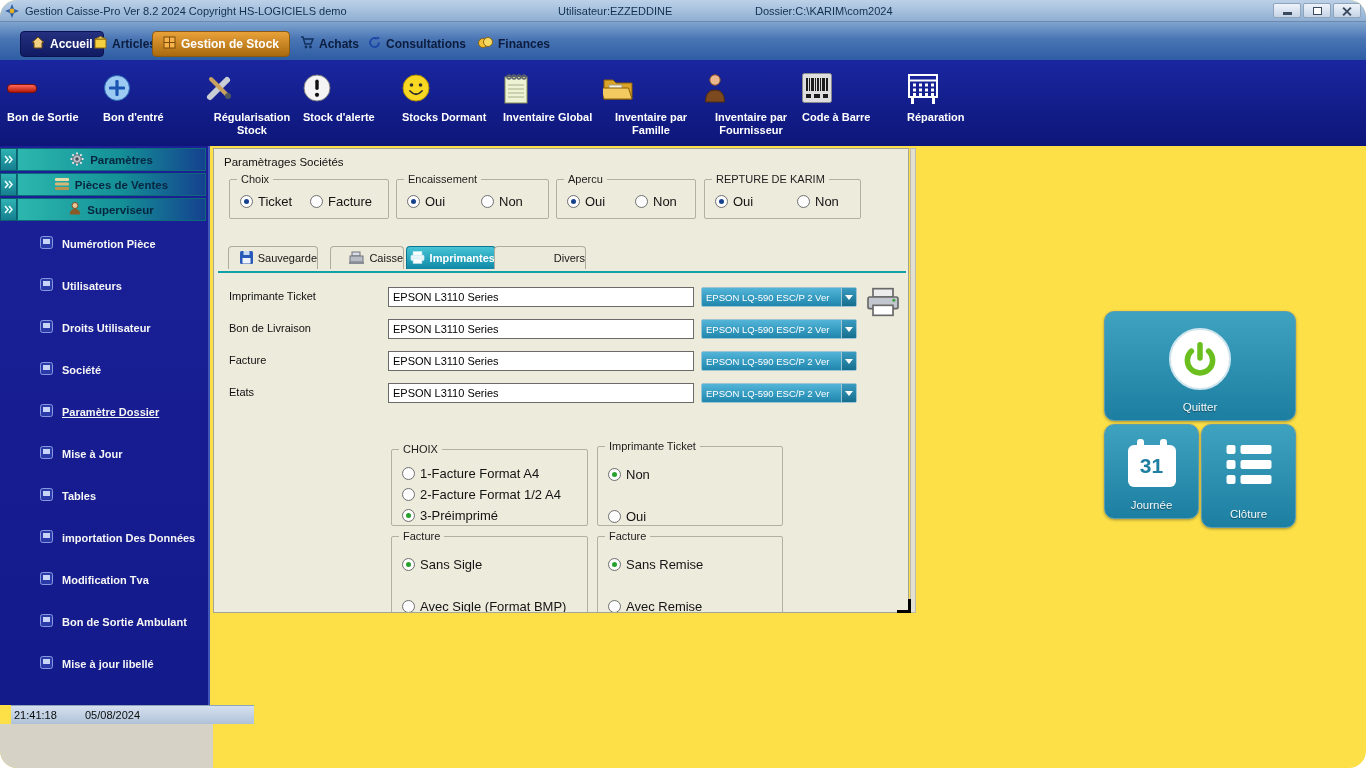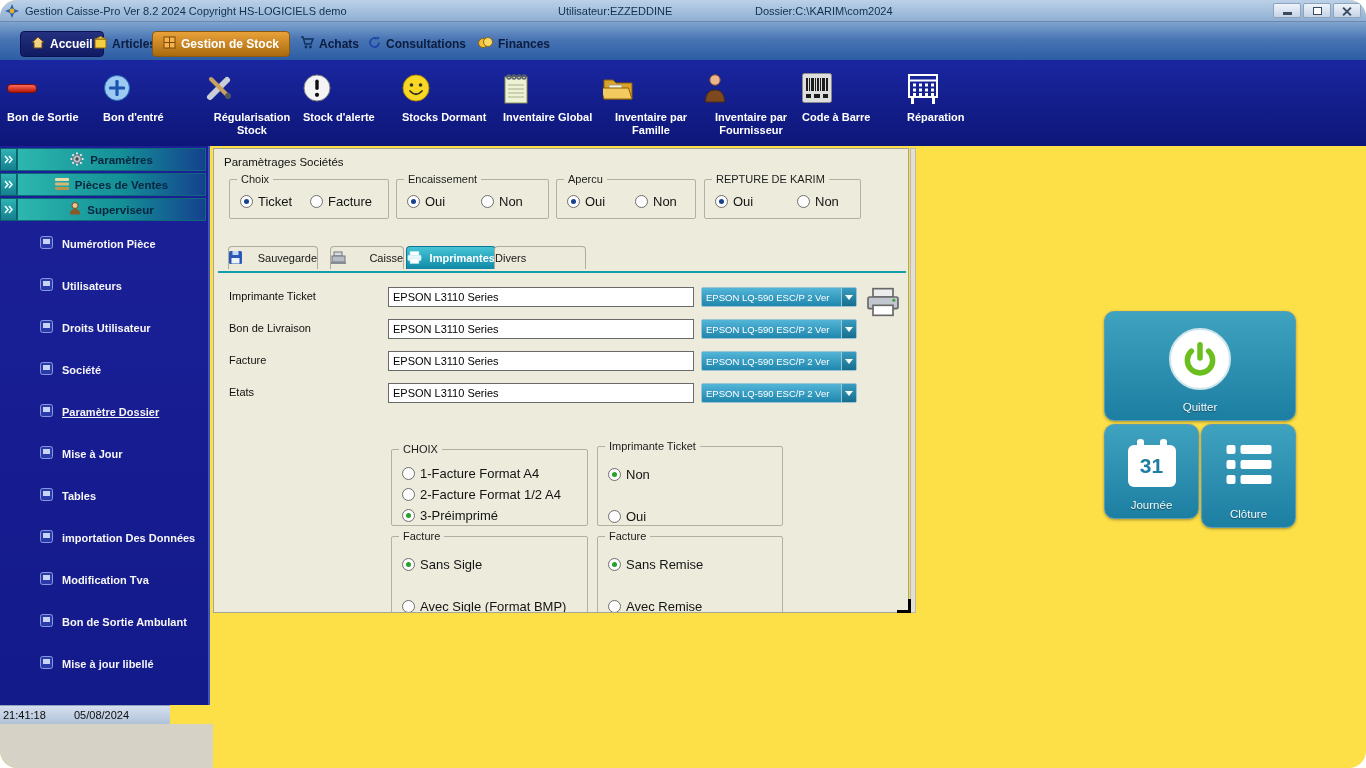--- a/index.html
+++ b/index.html
@@ -46,40 +46,40 @@
     background:linear-gradient(180deg,#1b2098,#131a8a); border-right:2px solid #3f56b8; }
   .sb-header { position:absolute; left:0; width:206px; height:23px; display:flex; align-items:stretch; }
   .sb-chev { width:17px; background:linear-gradient(#2fb3b3,#157f90); border:1px solid #0c5e6e;
     display:flex; align-items:center; justify-content:center; }
   .sb-pill { flex:1; display:flex; align-items:center; justify-content:center; gap:6px;
     background:linear-gradient(90deg,#2cb7ae 0%, #149097 55%, #14418f 100%);
     border:1px solid #0e6a78; color:#06263f; font-weight:bold; font-size:11.5px; }
   .sb-item { position:absolute; left:16px; display:flex; align-items:center; gap:9px;
     color:#f6f6f6; font-weight:bold; font-size:11px;padding-left:24px; }
   .sb-item.active .sb-item-label { text-decoration:underline; }
-  #sb-status { position:absolute; left:0; top:705px; width:170px; height:19px;
+  #sb-status { position:absolute; left:11px; top:705px; width:243px; height:19px;
     background:linear-gradient(#d5e0ef,#b0c2d8); border-top:1px solid #8fa3ba; color:#0c0c0c; }
   #sb-status .st-time { position:absolute; left:3px; top:3px; }
   #sb-status .st-date { position:absolute; left:74px; top:3px; }
   #sb-footer { position:absolute; left:0; top:724px; width:213px; height:44px; background:#d6d2c6; }
 
   
   #main-panel { position:absolute; left:213px; top:148px; width:696px; height:465px;
     background:#edebdc; border:1px solid #a6a494; overflow:hidden; }
   .panel-title { position:absolute; left:10px; top:7px; font-size:11.5px; color:#101010; }
   .fieldset { position:absolute; border:1px solid #b2b0a0; border-radius:2px; }
   .legend { position:absolute; top:-7px; left:7px; background:#edebdc; padding:0 4px; font-size:11px; color:#1c1c1c; white-space:nowrap; }
   .ropt { position:absolute; display:flex; align-items:center; gap:5px; white-space:nowrap; }
   .radio { width:13px; height:13px; border-radius:50%; background:#fdfdfd; border:1px solid #6f6f6f;
     position:relative; flex:0 0 auto; }
   .radio.sel::after { content:""; position:absolute; left:3px; top:3px; width:5px; height:5px; border-radius:50%; background:#15418f; }
   .radio.green.sel::after { background:#27a02c; }
   .rlabel { font-size:13px; color:#141414; }
 
-  .ptab { position:absolute; top:97px; height:23px; display:flex; align-items:center; justify-content:space-between; gap:5px;
+  .ptab { position:absolute; top:97px; height:23px; display:flex; align-items:center; justify-content:flex-end; gap:5px;
     background:#eceada; border:1px solid #aeac9e; border-bottom:none; border-radius:4px 4px 0 0;
     font-size:11px; color:#161616; }
   .ptab.active { background:linear-gradient(#47c4d6,#0f89a6); color:#ffffff; border-color:#0d7590; font-weight:bold; }
   .tab-underline { position:absolute; left:4px; top:122px; width:688px; height:2px; background:#12a0a8; }
 
   .frm-label { position:absolute; font-size:11px; color:#101010; }
   .txt { position:absolute; width:306px; height:20px; border:1px solid #6a6a6a; background:#ffffff;
     font-family:"Liberation Sans", sans-serif; font-size:11px; padding:0 4px; }
   .dropdown { position:absolute; width:156px; height:20px; display:flex; align-items:center;
     background:linear-gradient(#53b5d8,#1f86ad); border:1px solid #9cc4d2; border-radius:2px; overflow:hidden; }

